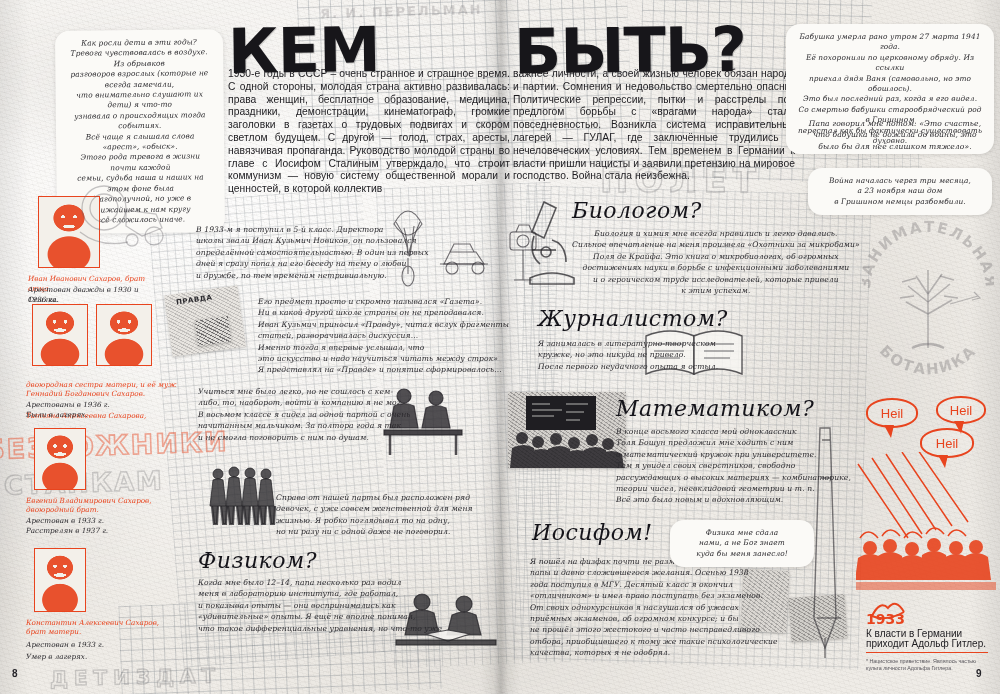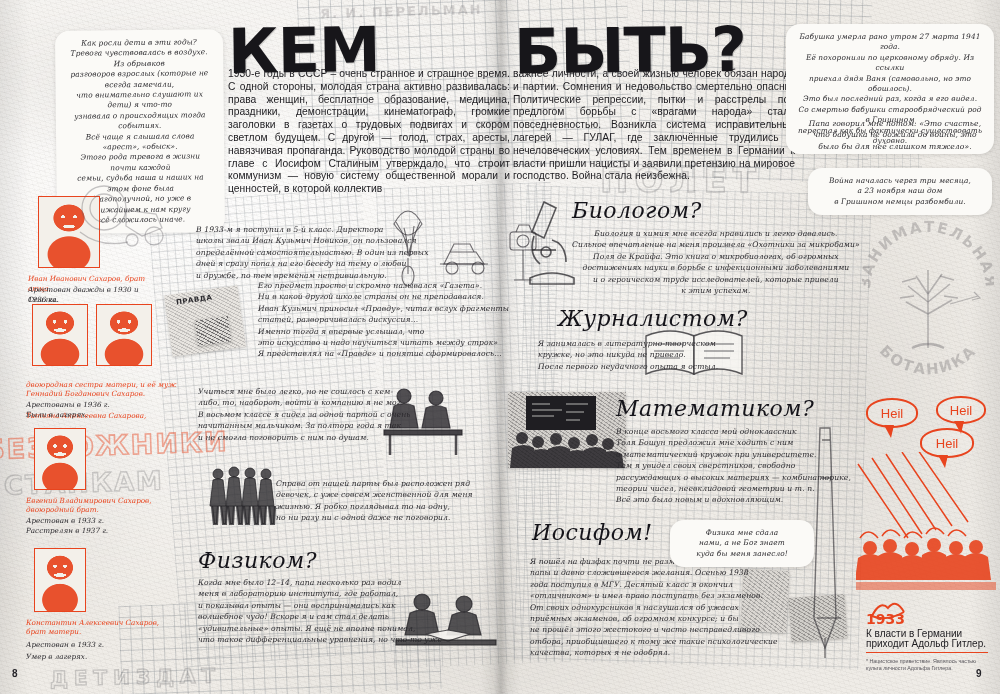--- a/index.html
+++ b/index.html
@@ -336,51 +336,50 @@
   </svg>
 
   <div class="hw-block" style="left:196px;top:224px;">
     <span class="hand ln">В 1933-м я поступил в 5-й класс. Директора</span>
     <span class="hand ln">школы звали Иван Кузьмич Новиков, он пользовался</span>
     <span class="hand ln">определённой самостоятельностью. В один из первых</span>
     <span class="hand ln">дней я сразу попал на его беседу на тему о любви</span>
     <span class="hand ln">и дружбе, по тем временам нетривиальную.</span>
   </div>
 
-  <div class="hw-block" style="left:258px;top:280px;">
+  <div class="hw-block" style="left:258px;top:296px;">
     <span class="hand ln">Его предмет просто и скромно назывался «Газета».</span>
     <span class="hand ln">Ни в какой другой школе страны он не преподавался.</span>
     <span class="hand ln">Иван Кузьмич приносил «Правду», читал вслух фрагменты</span>
     <span class="hand ln">статей, разворачивалась дискуссия...</span>
     <span class="hand ln">Именно тогда я впервые услышал, что</span>
     <span class="hand ln">это искусство и надо научиться читать между строк»</span>
     <span class="hand ln">Я представлял на «Правде» и понятие сформировалось...</span>
   </div>
 
   <div class="hw-block" style="left:198px;top:386px;">
     <span class="hand ln">Учиться мне было легко, но не сошлось с кем-</span>
     <span class="hand ln">либо, то, наоборот, войти в компанию я не мог.</span>
     <span class="hand ln">В восьмом классе я сидел за одной партой с очень</span>
     <span class="hand ln">начитанным мальчиком. За полтора года я так</span>
     <span class="hand ln">и не смогла поговорить с ним по душам.</span>
   </div>
 
-  <div class="hw-block" style="left:276px;top:478px;">
+  <div class="hw-block" style="left:276px;top:492px;">
     <span class="hand ln">Справа от нашей парты был расположен ряд</span>
     <span class="hand ln">девочек, с уже совсем женственной для меня</span>
     <span class="hand ln">жизнью. Я робко поглядывал то на одну,</span>
     <span class="hand ln">но ни разу ни с одной даже не поговорил.</span>
   </div>
 
   <div class="hand-title" style="position:absolute;left:198px;top:548px;">Физиком?</div>
   <div class="hw-block" style="left:198px;top:577px;">
     <span class="hand ln">Когда мне было 12–14, папа несколько раз водил</span>
     <span class="hand ln">меня в лабораторию института, где работал,</span>
     <span class="hand ln">и показывал опыты — они воспринимались как</span>
-    <span class="hand ln">волшебное чудо! Вскоре я и сам стал делать</span>
     <span class="hand ln">«удивительные» опыты. Я ещё не вполне понимал,</span>
     <span class="hand ln">что такое дифференциальные уравнения, но что-то уже</span>
   </div>
 
   <div class="photo" style="left:168px;top:290px;width:74px;height:62px;transform:rotate(-8deg);background:#e9e6e1;">
     <div class="grain" style="opacity:.35"></div>
   </div>
   <div style="position:absolute;left:176px;top:296px;font-family:'DejaVu Sans',sans-serif;font-weight:bold;font-size:7px;color:#2b2a2e;transform:rotate(-8deg);letter-spacing:.5px;">ПРАВДА</div>
   <div class="photo" style="left:196px;top:318px;width:34px;height:26px;transform:rotate(-8deg);">
     <div class="grain"></div>
@@ -511,21 +510,21 @@
   <div class="hand-title" style="position:absolute;left:572px;top:198px;">Биологом?</div>
   <div class="hw-block" style="left:572px;top:228px;text-align:center;">
     <span class="hand ln">Биология и химия мне всегда нравились и легко давались.</span>
     <span class="hand ln">Сильное впечатление на меня произвела «Охотники за микробами»</span>
     <span class="hand ln">Поля де Крайфа. Это книга о микробиологах, об огромных</span>
     <span class="hand ln">достижениях науки в борьбе с инфекционными заболеваниями</span>
     <span class="hand ln">и о героическом труде исследователей, которые привели</span>
     <span class="hand ln">к этим успехам.</span>
   </div>
 
-  <div class="hand-title" style="position:absolute;left:538px;top:306px;margin-left:20px;">Журналистом?</div>
+  <div class="hand-title" style="position:absolute;left:538px;top:306px;">Журналистом?</div>
   <div class="hw-block" style="left:538px;top:338px;">
     <span class="hand ln">Я занималась в литературно-творческом</span>
     <span class="hand ln">кружке, но это никуда не привело.</span>
     <span class="hand ln">После первого неудачного опыта я остыл.</span>
   </div>
 
   <div class="hand-title" style="position:absolute;left:616px;top:396px;">Математиком?</div>
   <div class="hw-block" style="left:616px;top:426px;">
     <span class="hand ln">В конце восьмого класса мой одноклассник</span>
     <span class="hand ln">Толя Бошун предложил мне ходить с ним</span>

